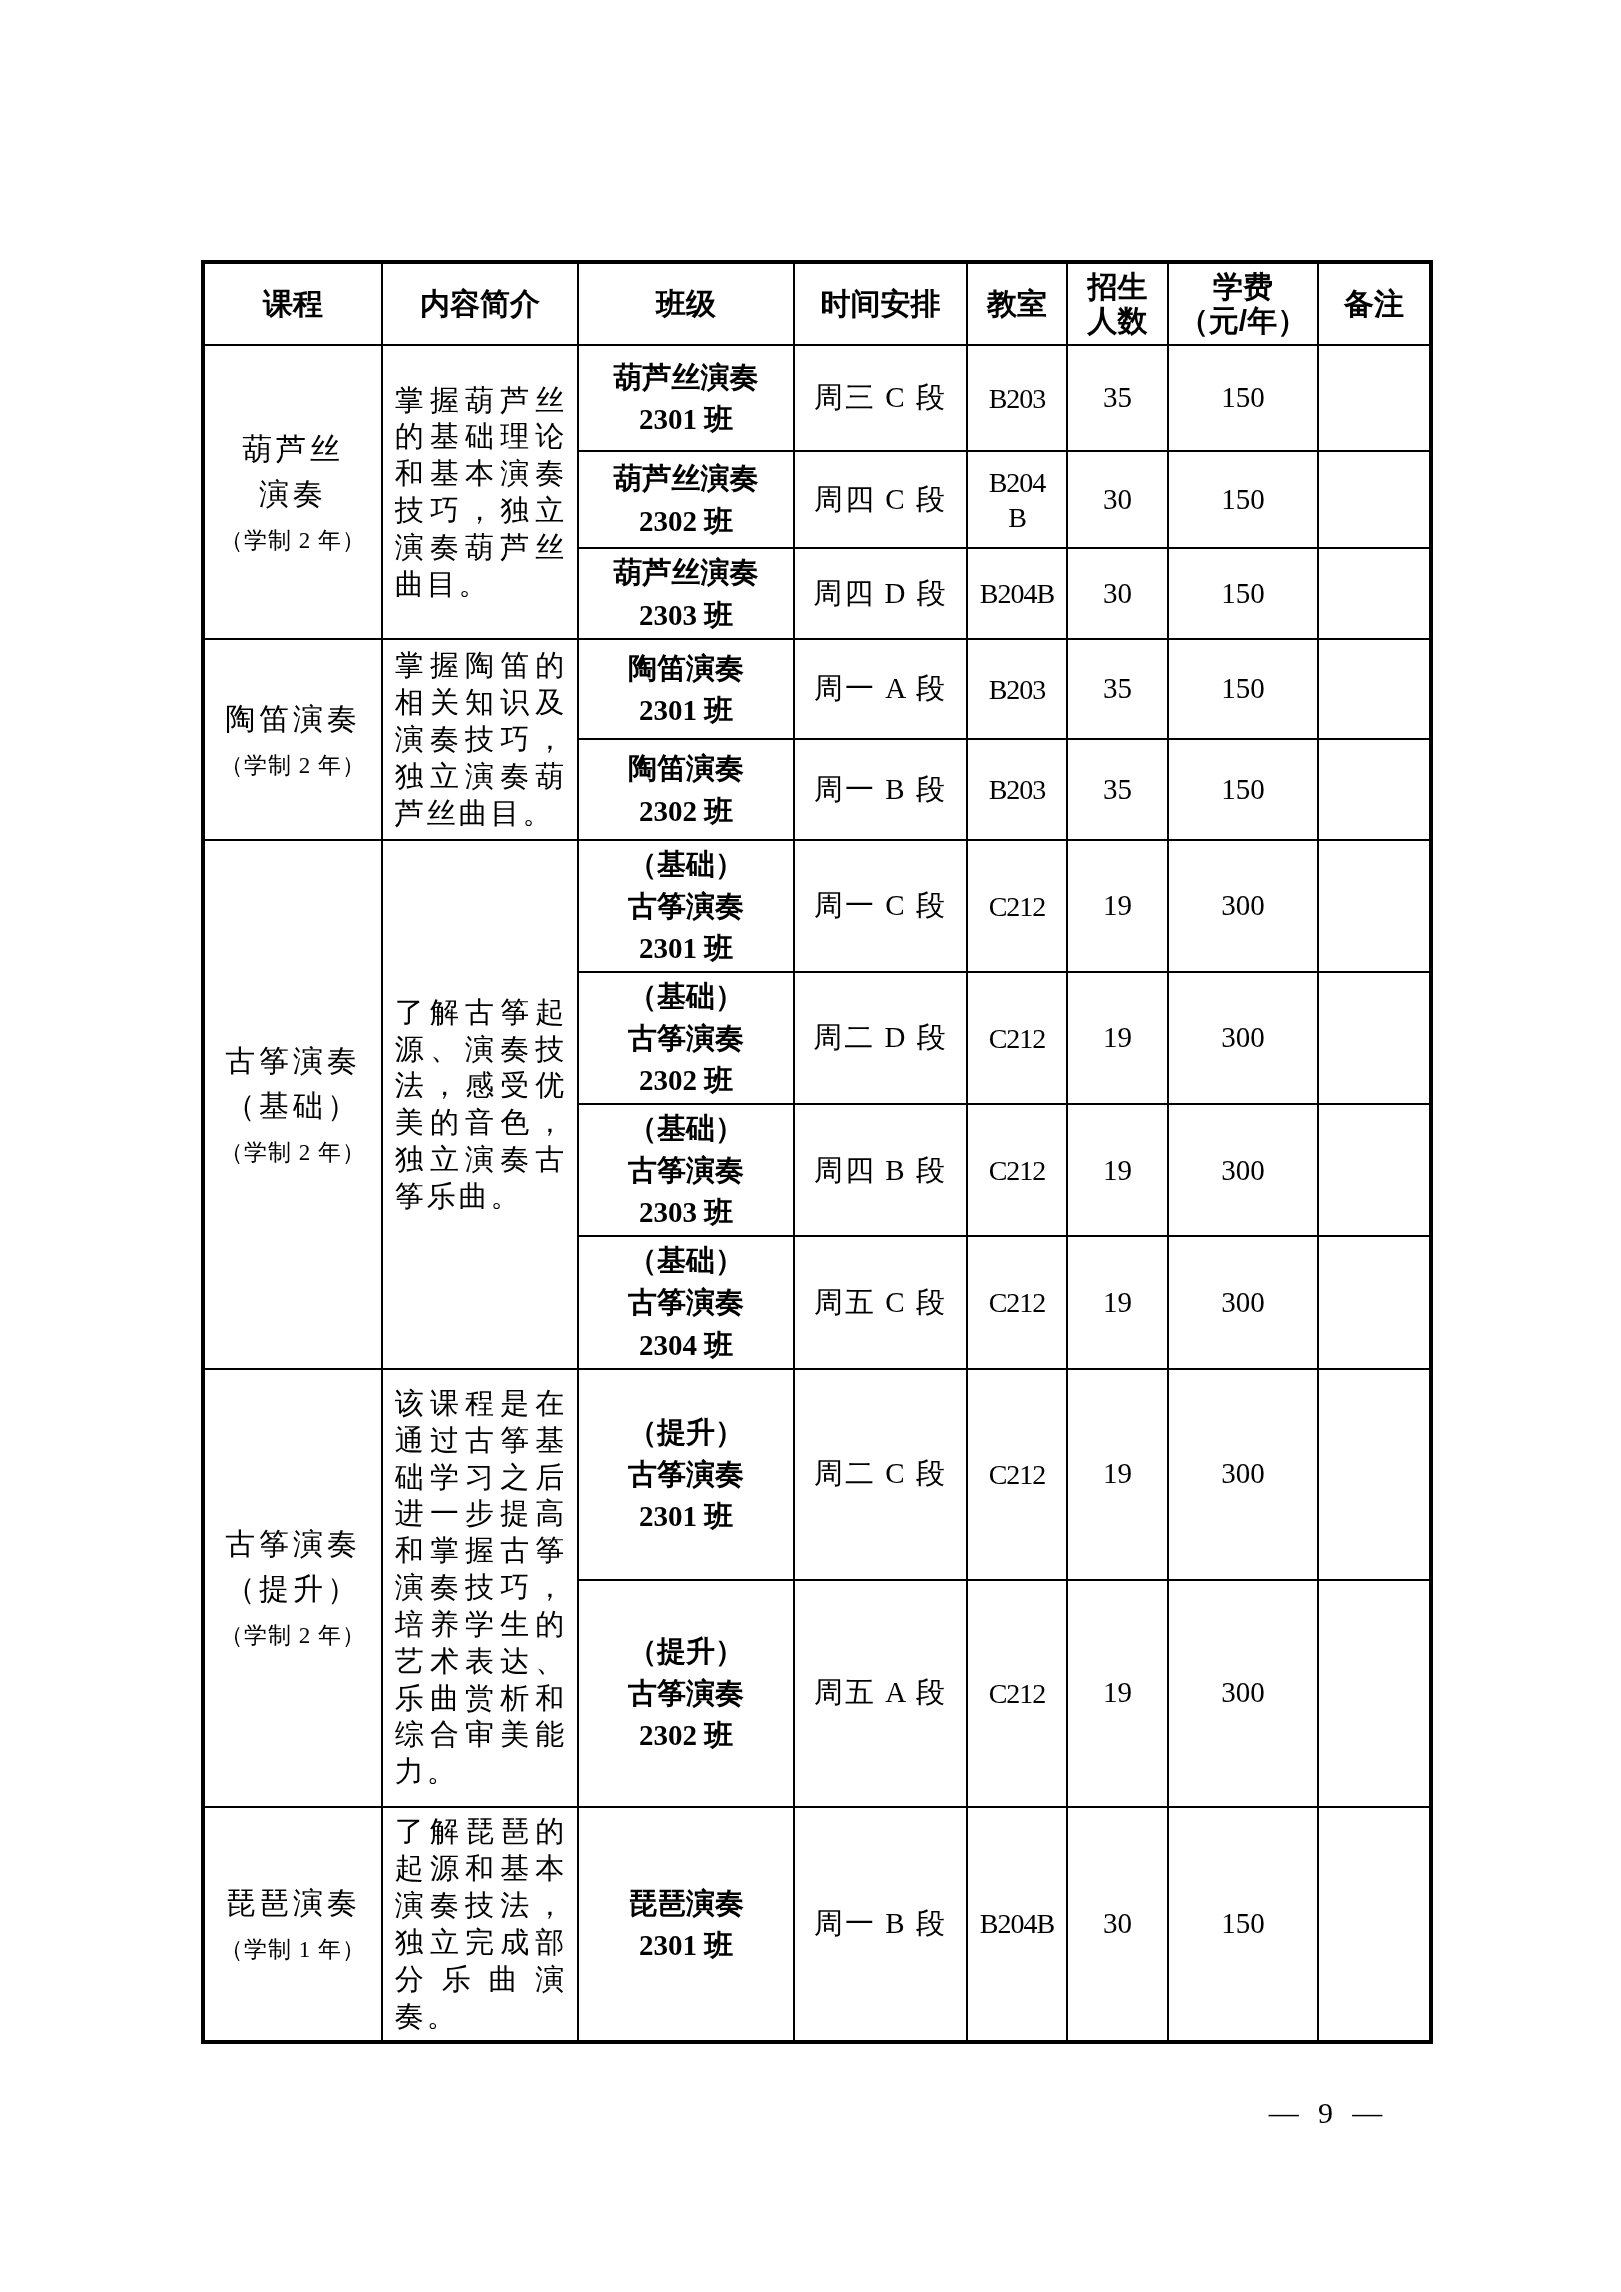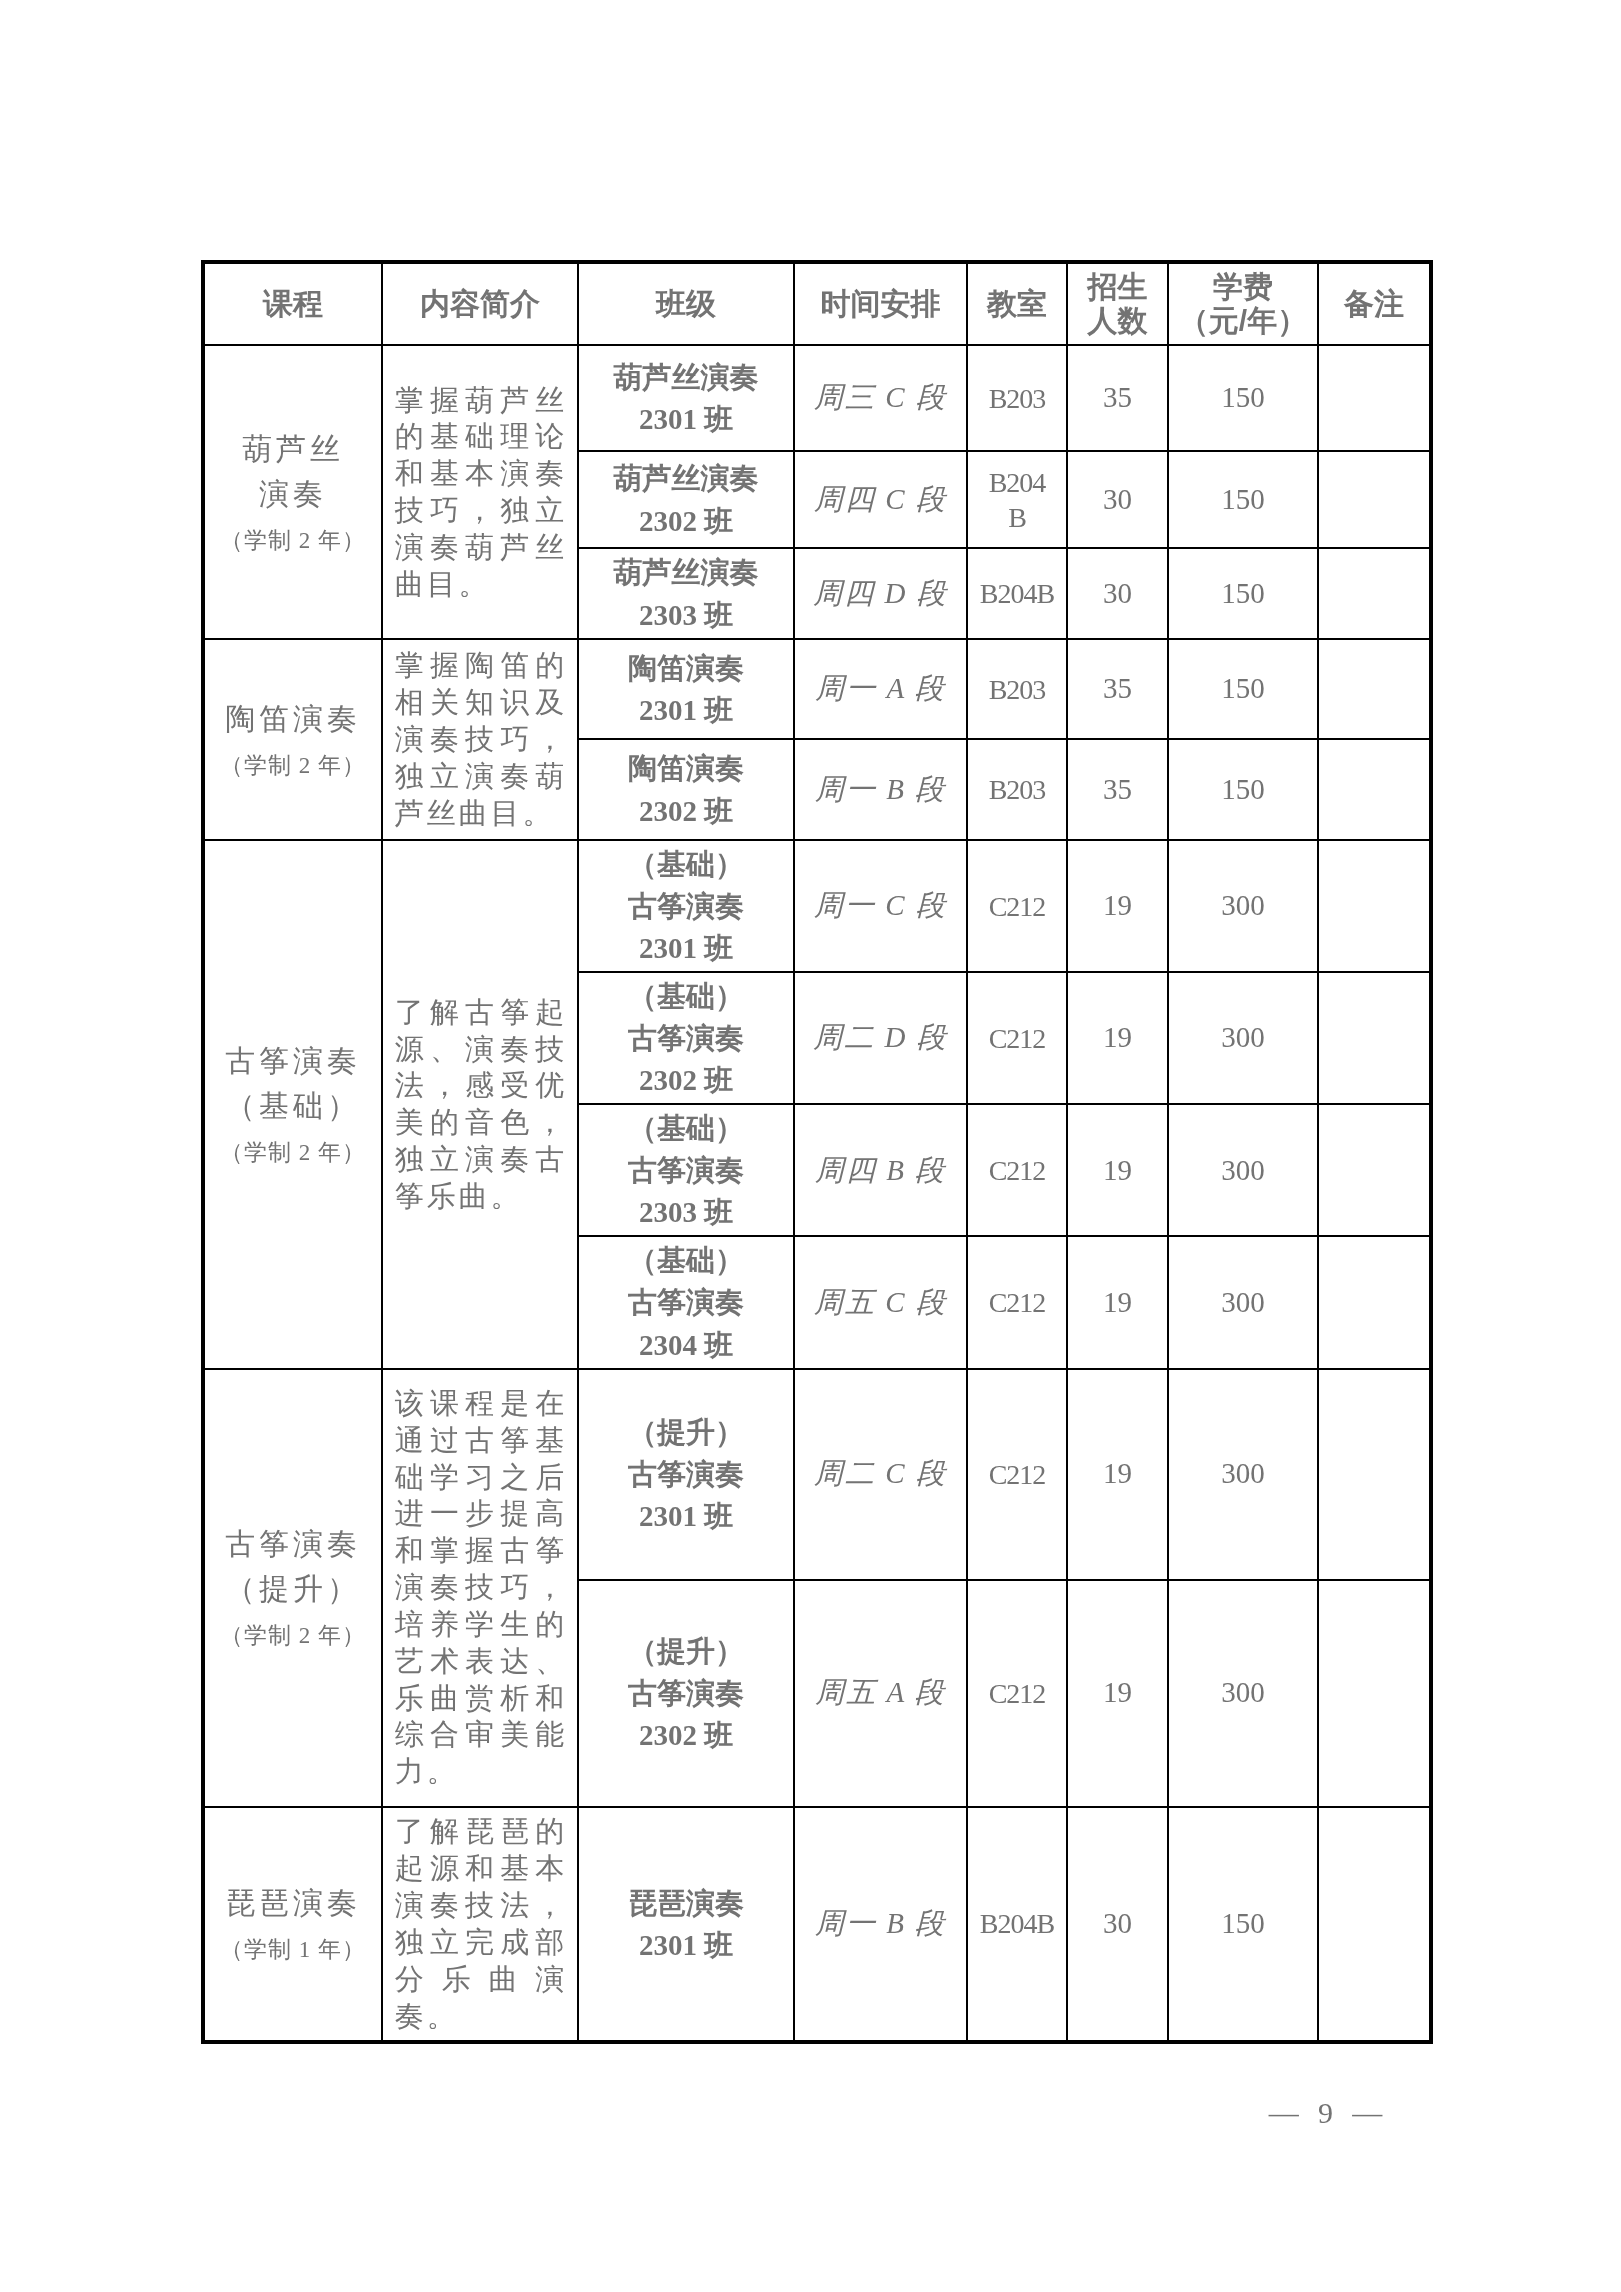--- a/index.html
+++ b/index.html
@@ -1,21 +1,21 @@
 <!DOCTYPE html>
 <html><head>
 <meta charset="utf-8">
 <style>
   html,body{margin:0;padding:0;background:#e9e9e9;}
   .page{
     position:relative;
     width:1621px;height:2293px;
     background:#ffffff;
     font-family:"Liberation Serif","DejaVu Serif",serif;
-    color:#737373;
+    color:#000000;
     overflow:hidden;
   }
   table.schedule{
     position:absolute;left:201px;top:260px;
     width:1228px;
     border-collapse:collapse;
     table-layout:fixed;
     border:4.9px solid #000;
   }
   th,td{
@@ -54,21 +54,21 @@
     letter-spacing:3.9px;
     white-space:pre-line;
   }
   .course-duration{
     font-size:23px;
     margin-top:7.8px;
     letter-spacing:1px;
   }
   td.class-cell{line-height:1.45;font-weight:bold;}
   td.room-cell{font-size:28px;line-height:1.25;letter-spacing:-1px;border-radius:31px;}
-  td.time-cell{letter-spacing:2px;font-style:italic;}
+  td.time-cell{letter-spacing:2px;}
   .page-number{
     position:absolute;
     left:1206px;top:2096px;
     width:245px;
     text-align:center;
     font-size:30px;
     letter-spacing:5.9px;
     white-space:nowrap;
   }
 </style>

